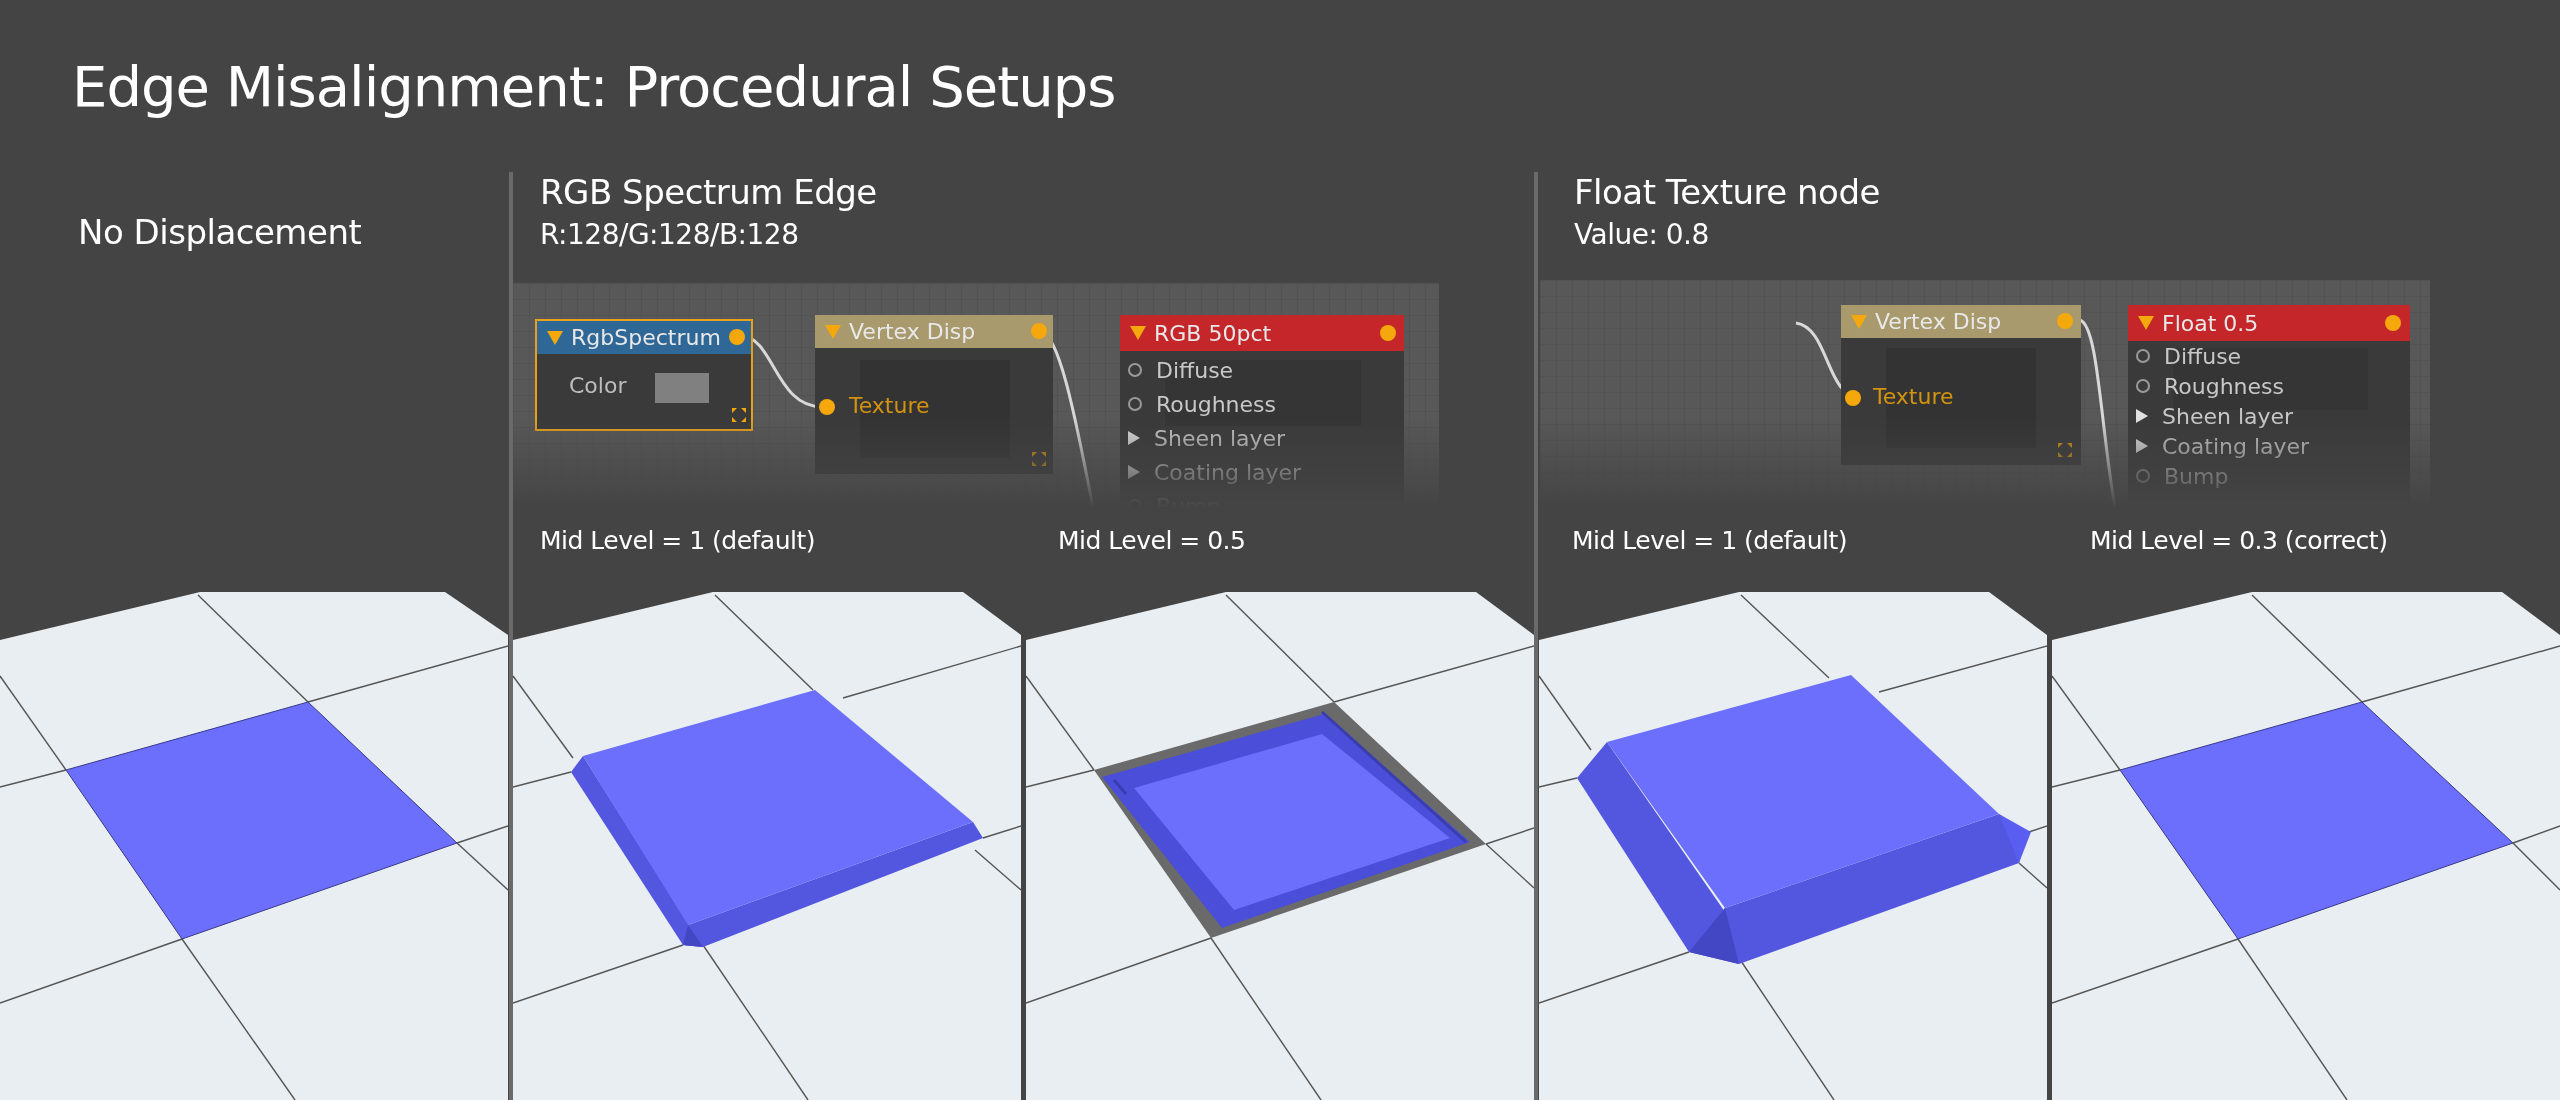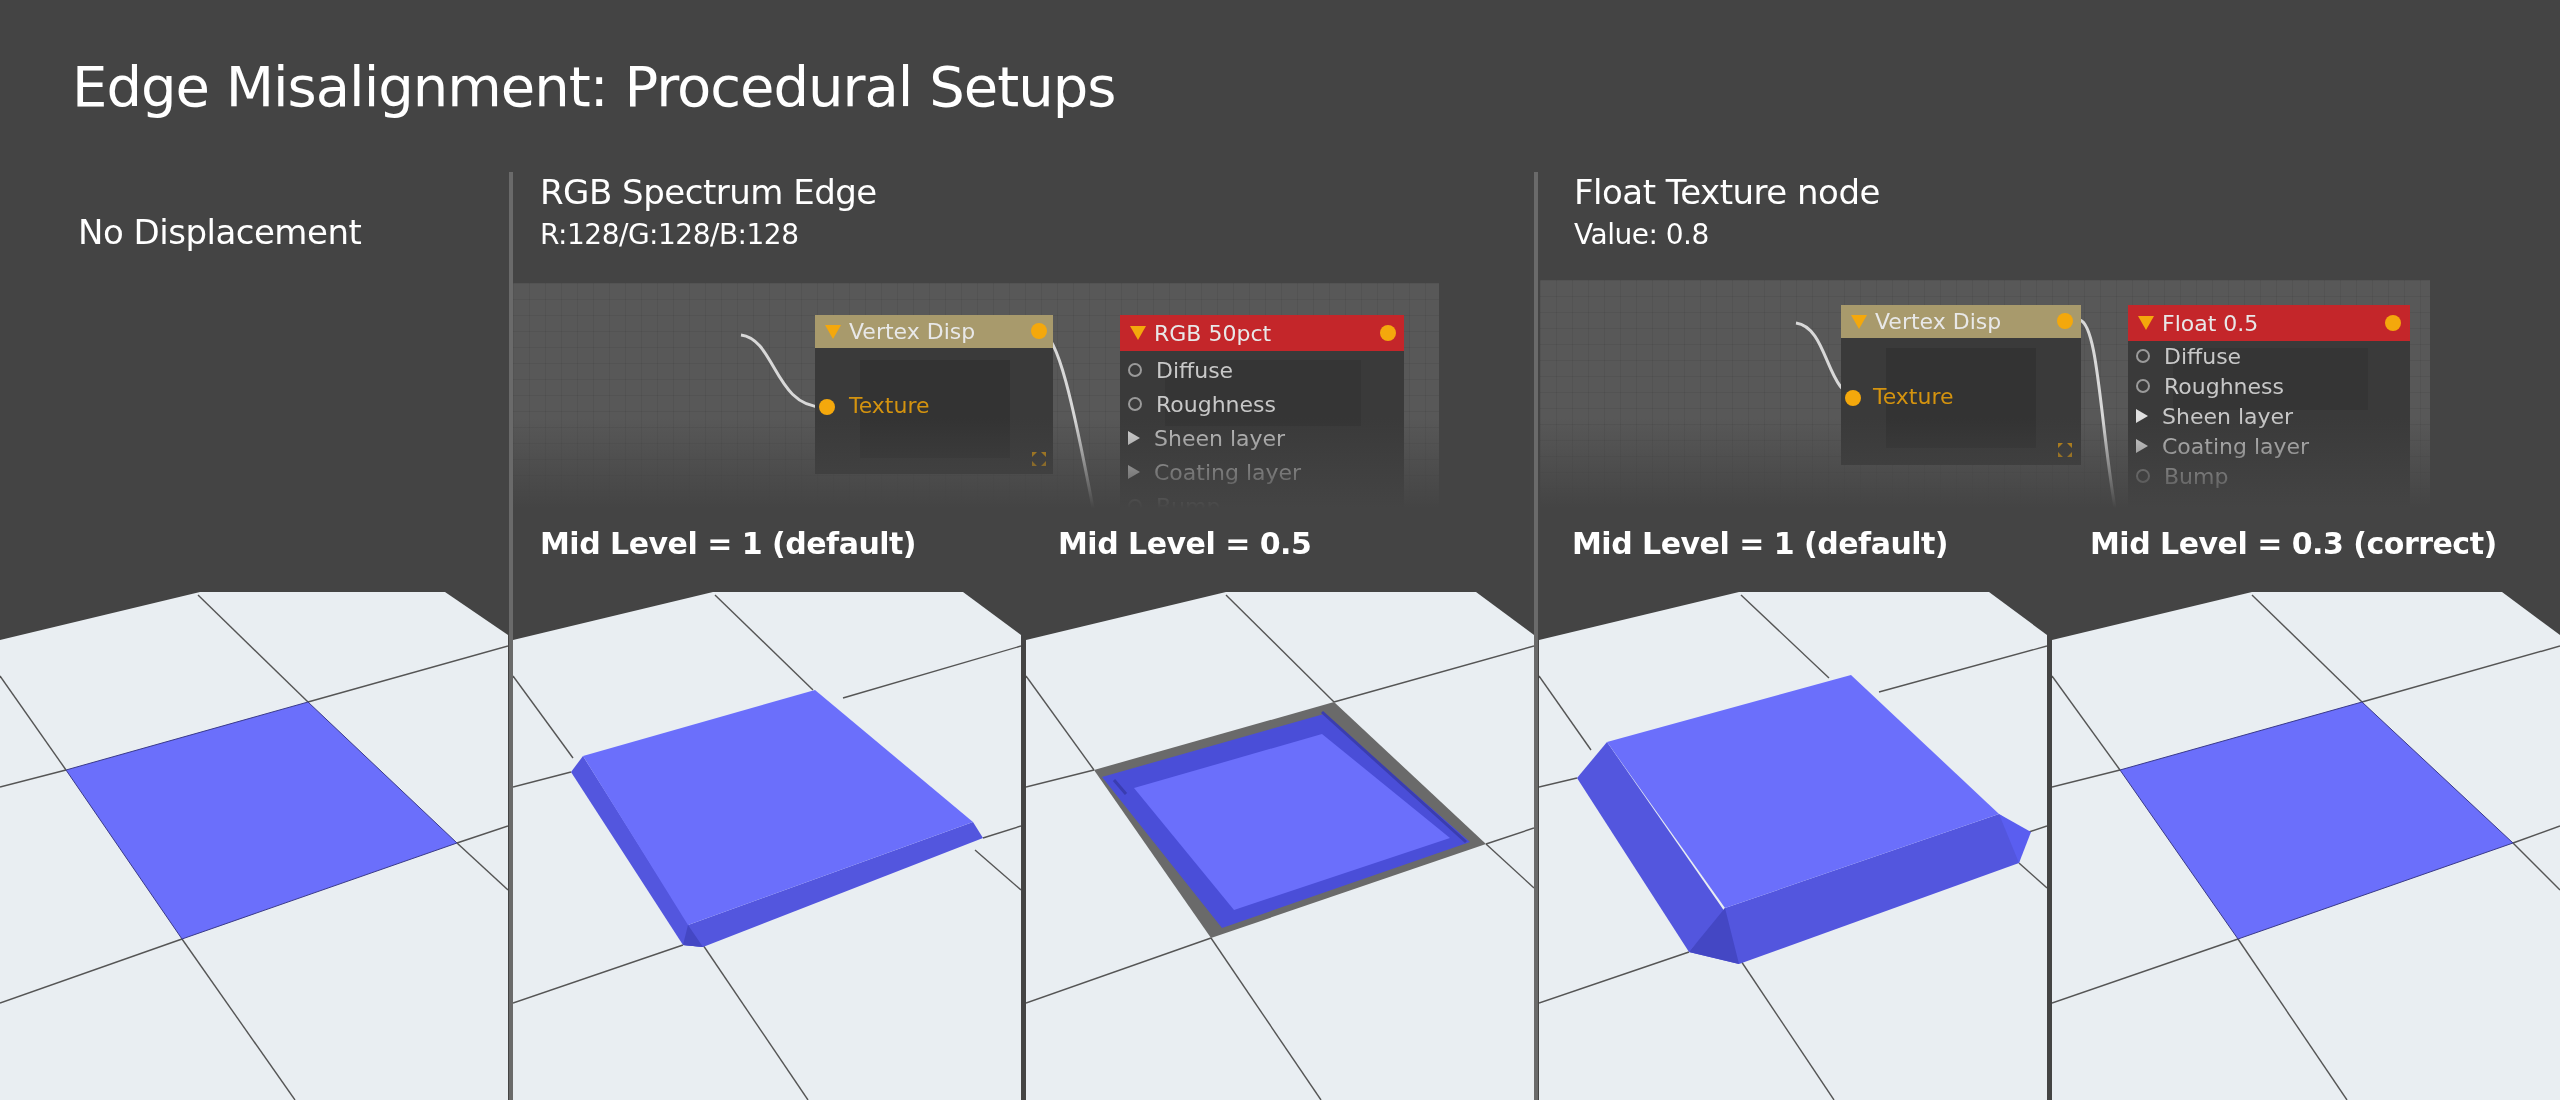--- a/index.html
+++ b/index.html
@@ -33,21 +33,21 @@
   .hdr-tri { width: 0; height: 0; border-left: 8px solid transparent; border-right: 8px solid transparent; border-top: 14px solid #f4a80c; margin-right: 8px; }
   .port { position: absolute; width: 16px; height: 16px; border-radius: 50%; background: #f4a80c; }
   .expand-icon { position: absolute; width: 16px; height: 16px; }
   .inner-dark { position: absolute; background: #333333; }
   .param-label { position: absolute; font-size: 22px; color: #bdbdbd; white-space: nowrap; }
   .swatch { position: absolute; background: #808080; }
   .tex-label { position: absolute; font-size: 22px; color: #d4930f; white-space: nowrap; }
   .mat-row { position: absolute; left: 8px; display: flex; align-items: center; font-size: 22px; color: #c8c8c8; white-space: nowrap; height: 30px; }
   .ring { width: 10px; height: 10px; border: 2px solid #9a9a9a; border-radius: 50%; margin-right: 14px; }
   .play { width: 0; height: 0; border-top: 7px solid transparent; border-bottom: 7px solid transparent; border-left: 12px solid #e0e0e0; margin-right: 14px; }
-  .caption { font-size: 30px; font-weight: bold; white-space: nowrap; letter-spacing: -0.5px; }
+  .caption { font-size: 25px; font-weight: normal; white-space: nowrap; letter-spacing: -0.5px; }
   .render { position: absolute; top: 580px; height: 520px; overflow: hidden; }
   .render svg { position: absolute; left: 0; top: 0; }
 </style>
 </head>
 <body>
 
 <div class="abs page-title">Edge Misalignment: Procedural Setups</div>
 
 <div class="abs sec-title" style="left:78px; top:172px;margin-top:40px;">No Displacement</div>
 
@@ -59,20 +59,32 @@
 
 <div class="abs vdivider" style="left:509px; top:172px; height:928px;"></div>
 <div class="abs vdivider" style="left:1534px; top:172px; height:928px;"></div>
 
 <div class="abs graph" style="left:513px; top:283px; width:926px; height:225px;">
   <svg class="abs" style="left:0; top:0;" width="926" height="225">
     <path d="M 228 52 C 262 56, 262 124, 310 124" stroke="#d8d8d8" stroke-width="3" fill="none"></path>
     <path d="M 528 48 C 545 52, 560 120, 580 225" stroke="#d8d8d8" stroke-width="3" fill="none"></path>
   </svg>
 
+  <div class="node selected" style="left:22px; top:36px; width:218px; height:112px;">
+    <div class="node-header" style="background:#2f6896;">
+      <span class="hdr-tri"></span>
+      <span>RgbSpectrum</span>
+    </div>
+    <span class="port" style="left:192px; top:8px;"></span>
+    <span class="param-label" style="left:32px; top:52px;">Color</span>
+    <span class="swatch" style="left:118px; top:52px; width:54px; height:30px;"></span>
+    <svg class="expand-icon" style="left:194px; top:86px;" viewBox="0 0 16 16">
+      <path d="M1 1h5L1 6z M15 1v5L10 1z M1 15V10l5 5z M15 15h-5l5-5z" fill="#f4a80c"></path>
+    </svg>
+  </div>
 
   <div class="node" style="left:302px; top:32px; width:238px; height:159px;">
     <div class="node-header" style="background:#a89a6c;">
       <span class="hdr-tri"></span>
       <span>Vertex Disp</span>
     </div>
     <span class="port" style="left:216px; top:8px;"></span>
     <div class="inner-dark" style="left:45px; top:45px; width:150px; height:98px;"></div>
     <span class="port" style="left:4px; top:84px;"></span>
     <span class="tex-label" style="left:34px; top:78px;">Texture</span>

